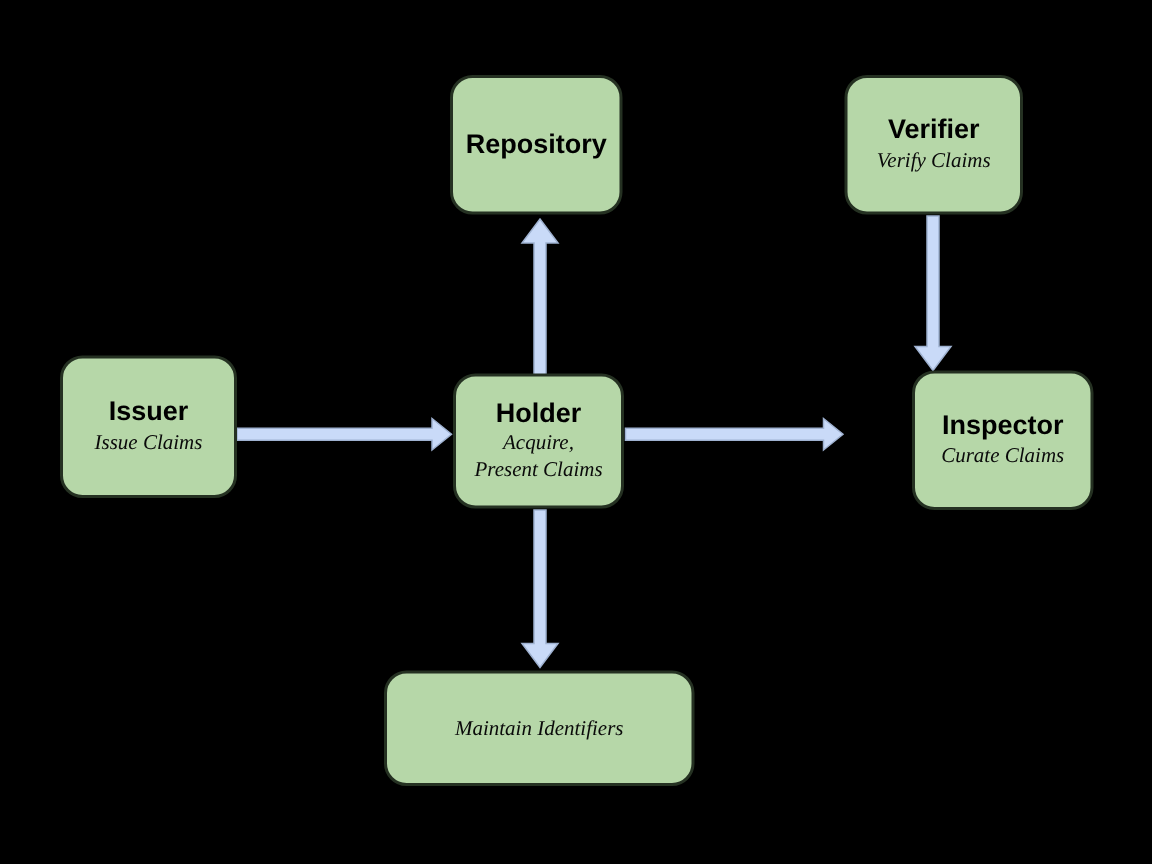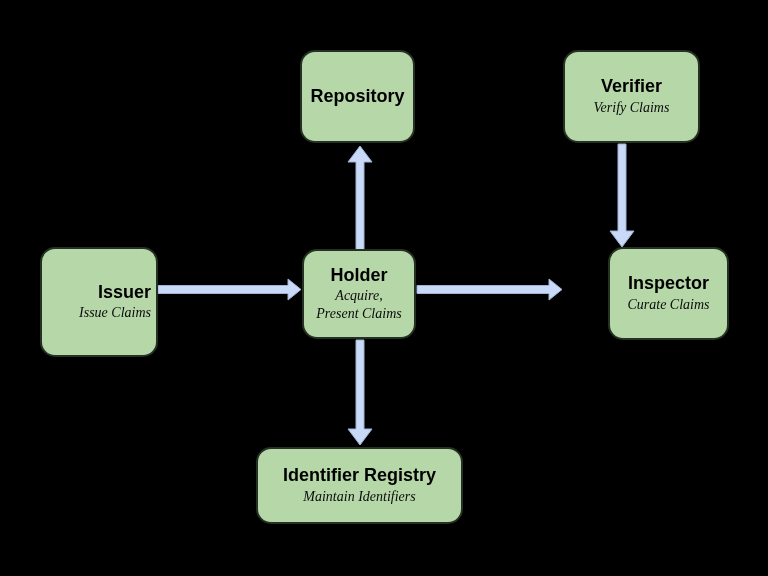--- a/index.html
+++ b/index.html
@@ -44,23 +44,23 @@
   }
   .node-subtitle {
     font-family: "Liberation Serif", serif;
     font-style: italic;
     font-size: 14px;
     line-height: 1.28;
     color: #0a0a0a;
     white-space: pre-line;
     margin-top: 2px;
   }
-  .node-issuer      { left: 40px;  top: 247px; width: 118px; height: 110px; align-items: flex-end; }
+  .node-issuer      { left: 40px;  top: 237px; width: 118px; height: 95px; }
   .node-repository  { left: 300px; top: 50px;  width: 115px; height: 93px; }
-  .node-verifier    { left: 563px; top: 50px;  width: 137px; height: 93px; }
+  .node-verifier    { left: 563px; top: 50px;  width: 119px; height: 93px; }
   .node-holder      { left: 302px; top: 249px; width: 114px; height: 90px; text-align: center; }
   .node-inspector   { left: 562px; top: 247px; width: 121px; height: 93px; margin-left: 46px; }
   .node-identifier-registry { left: 256px; top: 447px; width: 207px; height: 77px; }
   .arrow {
     fill: #c9daf8;
     stroke: #9fb2d1;
     stroke-width: 1;
   }
 </style>
 </head>
@@ -100,17 +100,16 @@
     <div class="node-subtitle">Acquire,
 Present Claims</div>
   </div>
 
   <div class="node node-inspector">
     <div class="node-title">Inspector</div>
     <div class="node-subtitle">Curate Claims</div>
   </div>
 
   <div class="node node-identifier-registry">
-    <div class="node-title">Identifier Registry</div>
     <div class="node-subtitle">Maintain Identifiers</div>
   </div>
 
 </div>
 
 </body></html>

